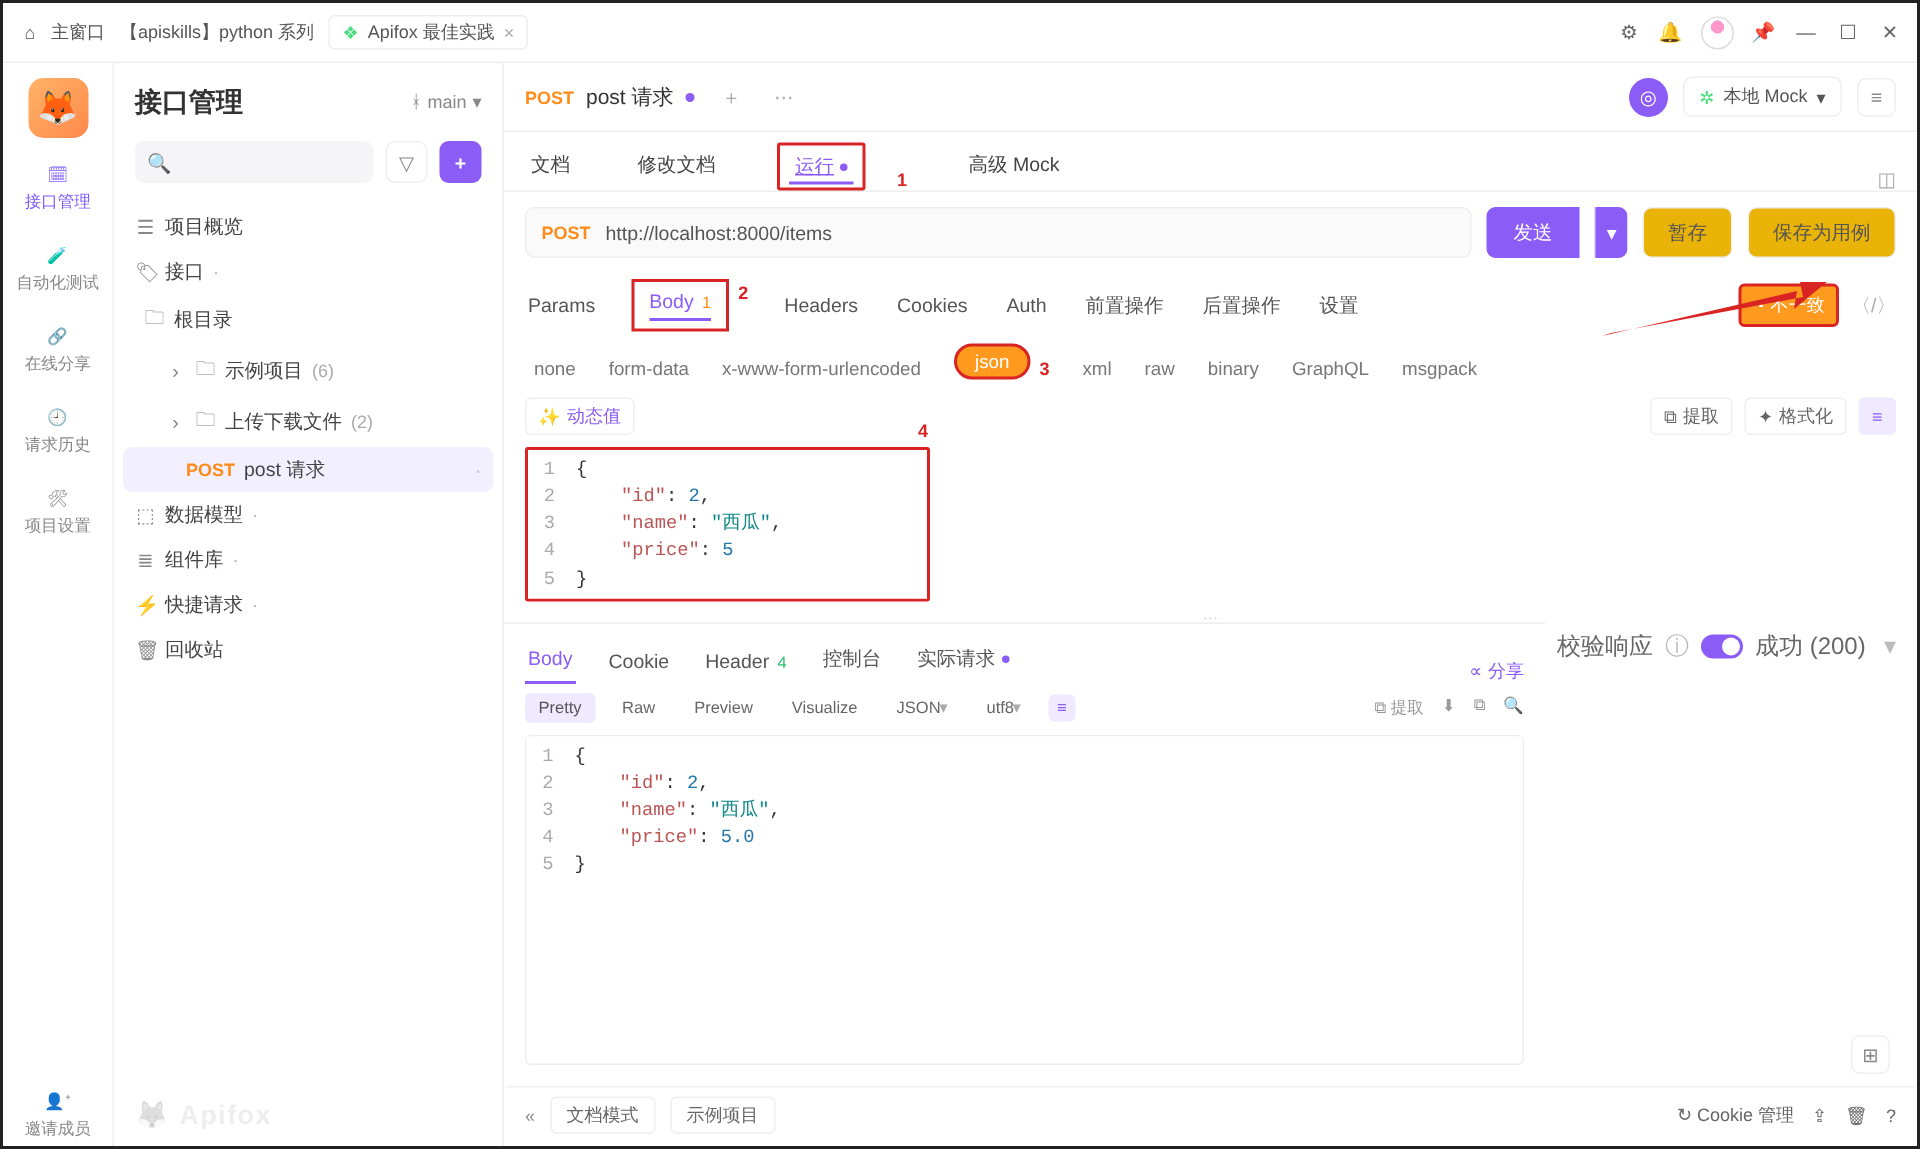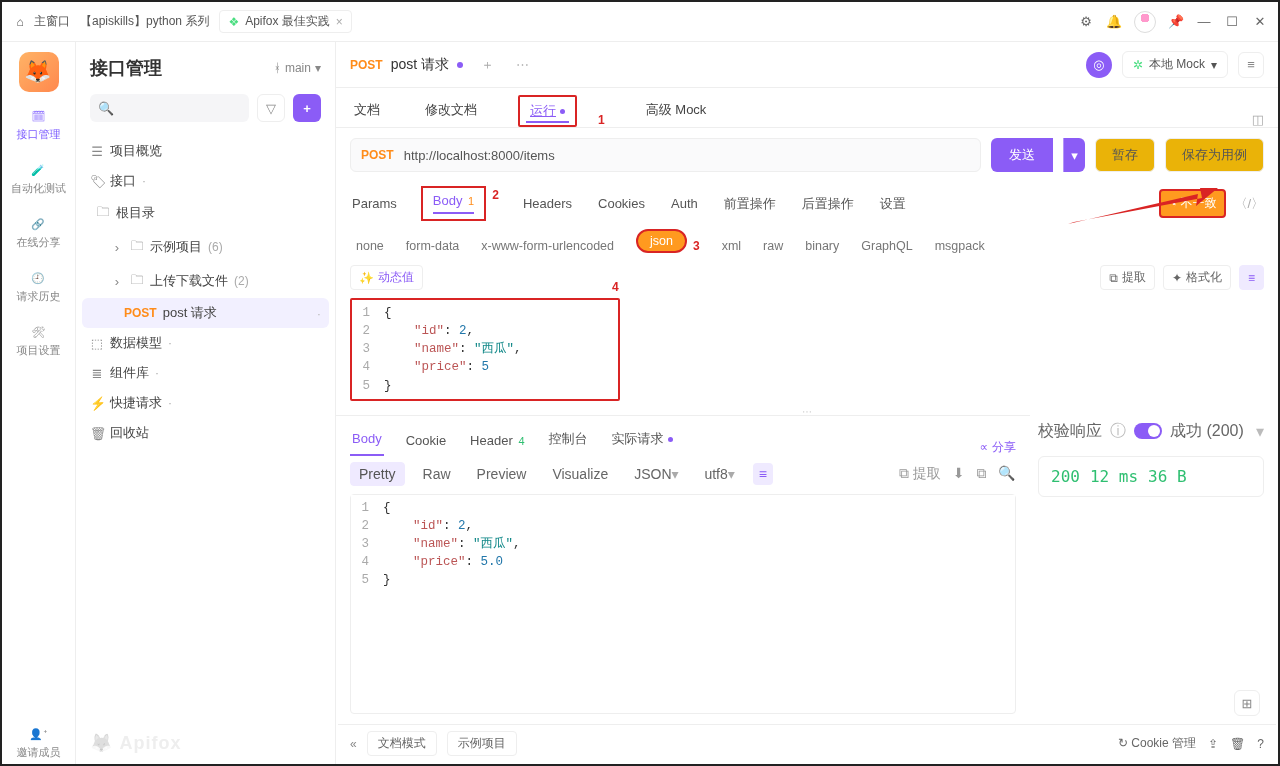--- a/index.html
+++ b/index.html
@@ -97,21 +97,21 @@
 
 .split { height: 6px; display:flex; align-items:center; justify-content:center; color:#ccc; font-size:10px;}
 
 .respbar { display: flex; align-items: flex-end; padding: 6px 14px 0 14px; gap: 20px; font-size: 13px; color: #555; border-top:1px solid #eee;}
 .respbar .rb { padding: 8px 2px; cursor:pointer;}
 .respbar .rb.active { color: #8b5cf6; border-bottom: 2px solid #8b5cf6; }
 .respbar .rb .cnt { color:#2fbf71; font-size:11px; margin-left:2px;}
 .respbar .rb .pdot { display:inline-block; width:5px;height:5px;border-radius:50%;background:#8b5cf6;margin-left:4px;vertical-align:middle;}
 .respbar .share { margin-left:auto; color:#8b5cf6; font-size:12px; display:flex; align-items:center; gap:4px;}
 
-.respsub { display:flex; align-items:center; gap:10px; padding: 6px 14px; font-size:14px; color:#666; }
+.respsub { display:flex; align-items:center; gap:10px; padding: 6px 14px; font-size:11px; color:#666; }
 .respsub .seg { border:1px solid #eee; border-radius:4px; padding:3px 8px;}
 .respsub .seg.active { background:#efeaff; border-color:#efeaff; color:#555;}
 .respsub .ddown { color:#aaa; margin-left:-4px;}
 .respsub .right { margin-left:auto; display:flex; gap:12px; color:#999;}
 .respsub .purp2 { background:#efeaff; color:#8b5cf6; border-radius:4px; padding:3px 6px;}
 
 .response-editor { margin: 2px 14px 8px 14px; border:1px solid #eee; border-radius:4px; min-height:220px;}
 
 .rcol-wrap { display:flex; gap:0; }
 .rcol-left { flex:1; min-width:0; position:relative;}
@@ -429,25 +429,20 @@
         </div>
       </div>
       <div class="rcol-right">
         <div class="line1">
           <span>校验响应</span>
           <span style="color:#bbb">ⓘ</span>
           <span class="toggle"></span>
           <span>成功 (200)</span>
           <span class="chev">▾</span>
         </div>
-        <div class="statusbox">
-          <span class="g">200</span>
-          <span class="g">12 ms</span>
-          <span class="g">36 B</span>
-        </div>
       </div>
     </div>
 
     <div class="corner-gear">⊞</div>
   </div>
 </div>
 
 <div class="bottombar">
   <span class="collapse">«</span>
   <span class="seg2">文档模式</span>

